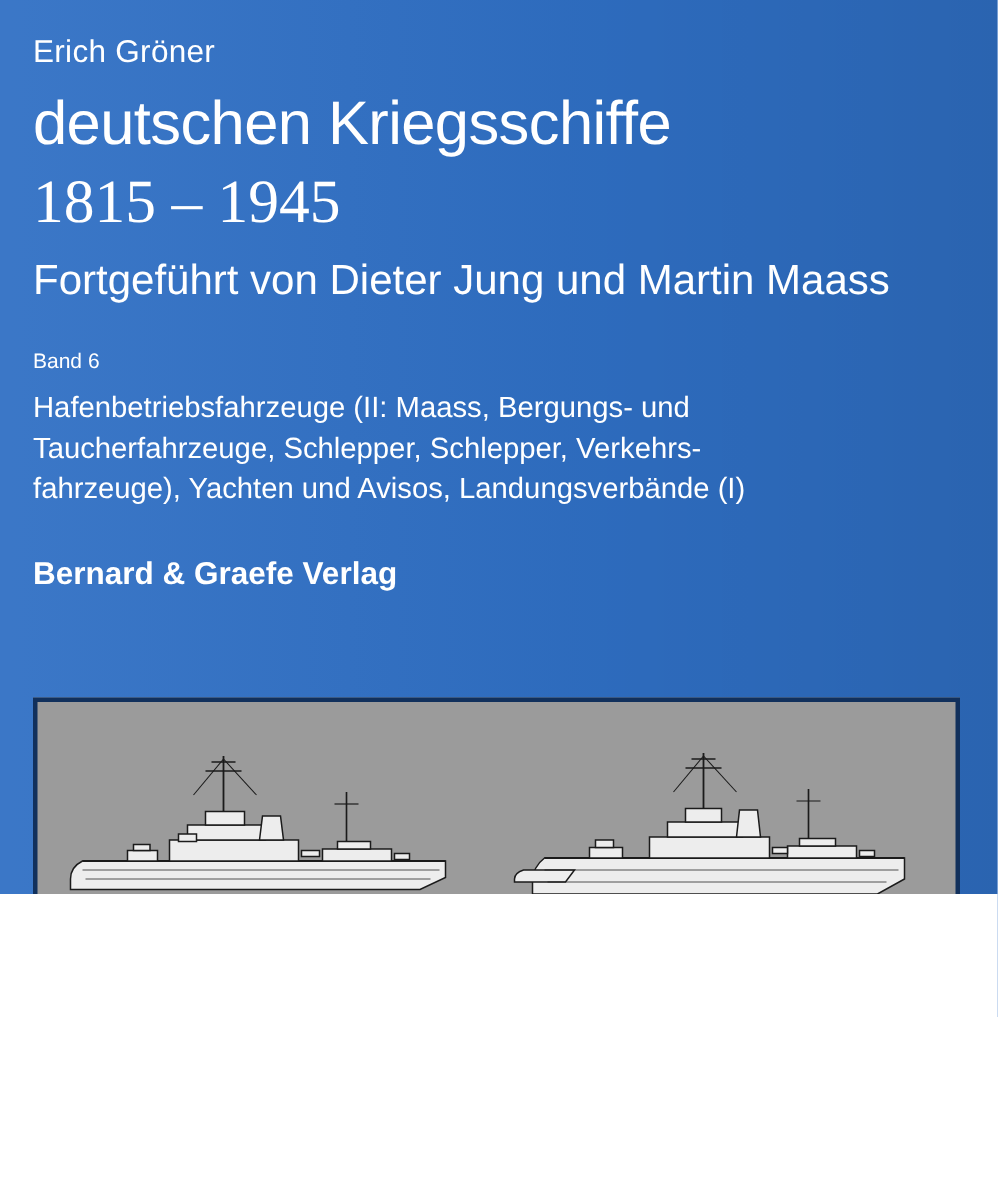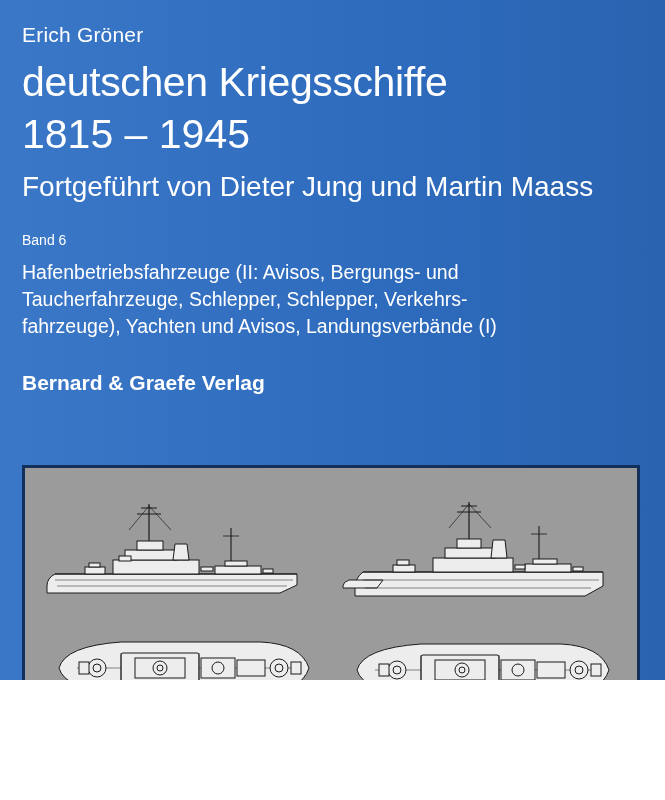--- a/index.html
+++ b/index.html
@@ -9,21 +9,21 @@
   }
   body {
     width: 665px;
     height: 800px;
     font-family: "Liberation Sans", sans-serif;
     overflow: hidden;
   }
   #cover {
     position: relative;
     width: 665px;
-    height: 680px;
+    height: 596px;
     background: #2f6fc4;
     box-sizing: border-box;
     overflow: hidden;
   }
   
   #cover:before {
     content: "";
     position: absolute;
     inset: 0;
     background: linear-gradient(90deg, rgba(255,255,255,0.06), rgba(0,0,0,0.04) 60%, rgba(0,0,0,0.10));
@@ -53,20 +53,21 @@
   }
   .maintitle .line2 {
     display: block;
   }
   .years {
     font-size: 41px;
     line-height: 1.2;
     font-weight: 400;
     letter-spacing: 0px;
     margin: 4px 0 0 0;
+    font-family: Liberation Serif, serif;
   }
   .contributors {
     font-size: 28px;
     line-height: 1.25;
     margin: 10px 0 0 0;
     font-weight: 400;
   }
   .band {
     font-size: 14px;
     line-height: 1.25;
@@ -110,21 +111,21 @@
       <span class="line2">deutschen Kriegsschiffe</span>
     </h1>
 
     <p class="years">1815 – 1945</p>
 
     <p class="contributors">Fortgeführt von Dieter Jung und Martin Maass</p>
 
     <p class="band">Band 6</p>
 
     <p class="subtitle">
-      <span>Hafenbetriebsfahrzeuge (II: Avisos, Bergungs- und</span><br>
+      <span>Hafenbetriebsfahrzeuge (II: Maass, Bergungs- und</span><br>
       <span>Taucherfahrzeuge, Schlepper, Schlepper, Verkehrs-</span><br>
       <span>fahrzeuge), Yachten und Avisos, Landungsverbände (I)</span>
     </p>
 
     <p class="publisher">Bernard &amp; Graefe Verlag</p>
   </div>
 
   <div id="illustration-panel">
     <svg width="612" height="289" viewBox="0 0 612 289">
 

